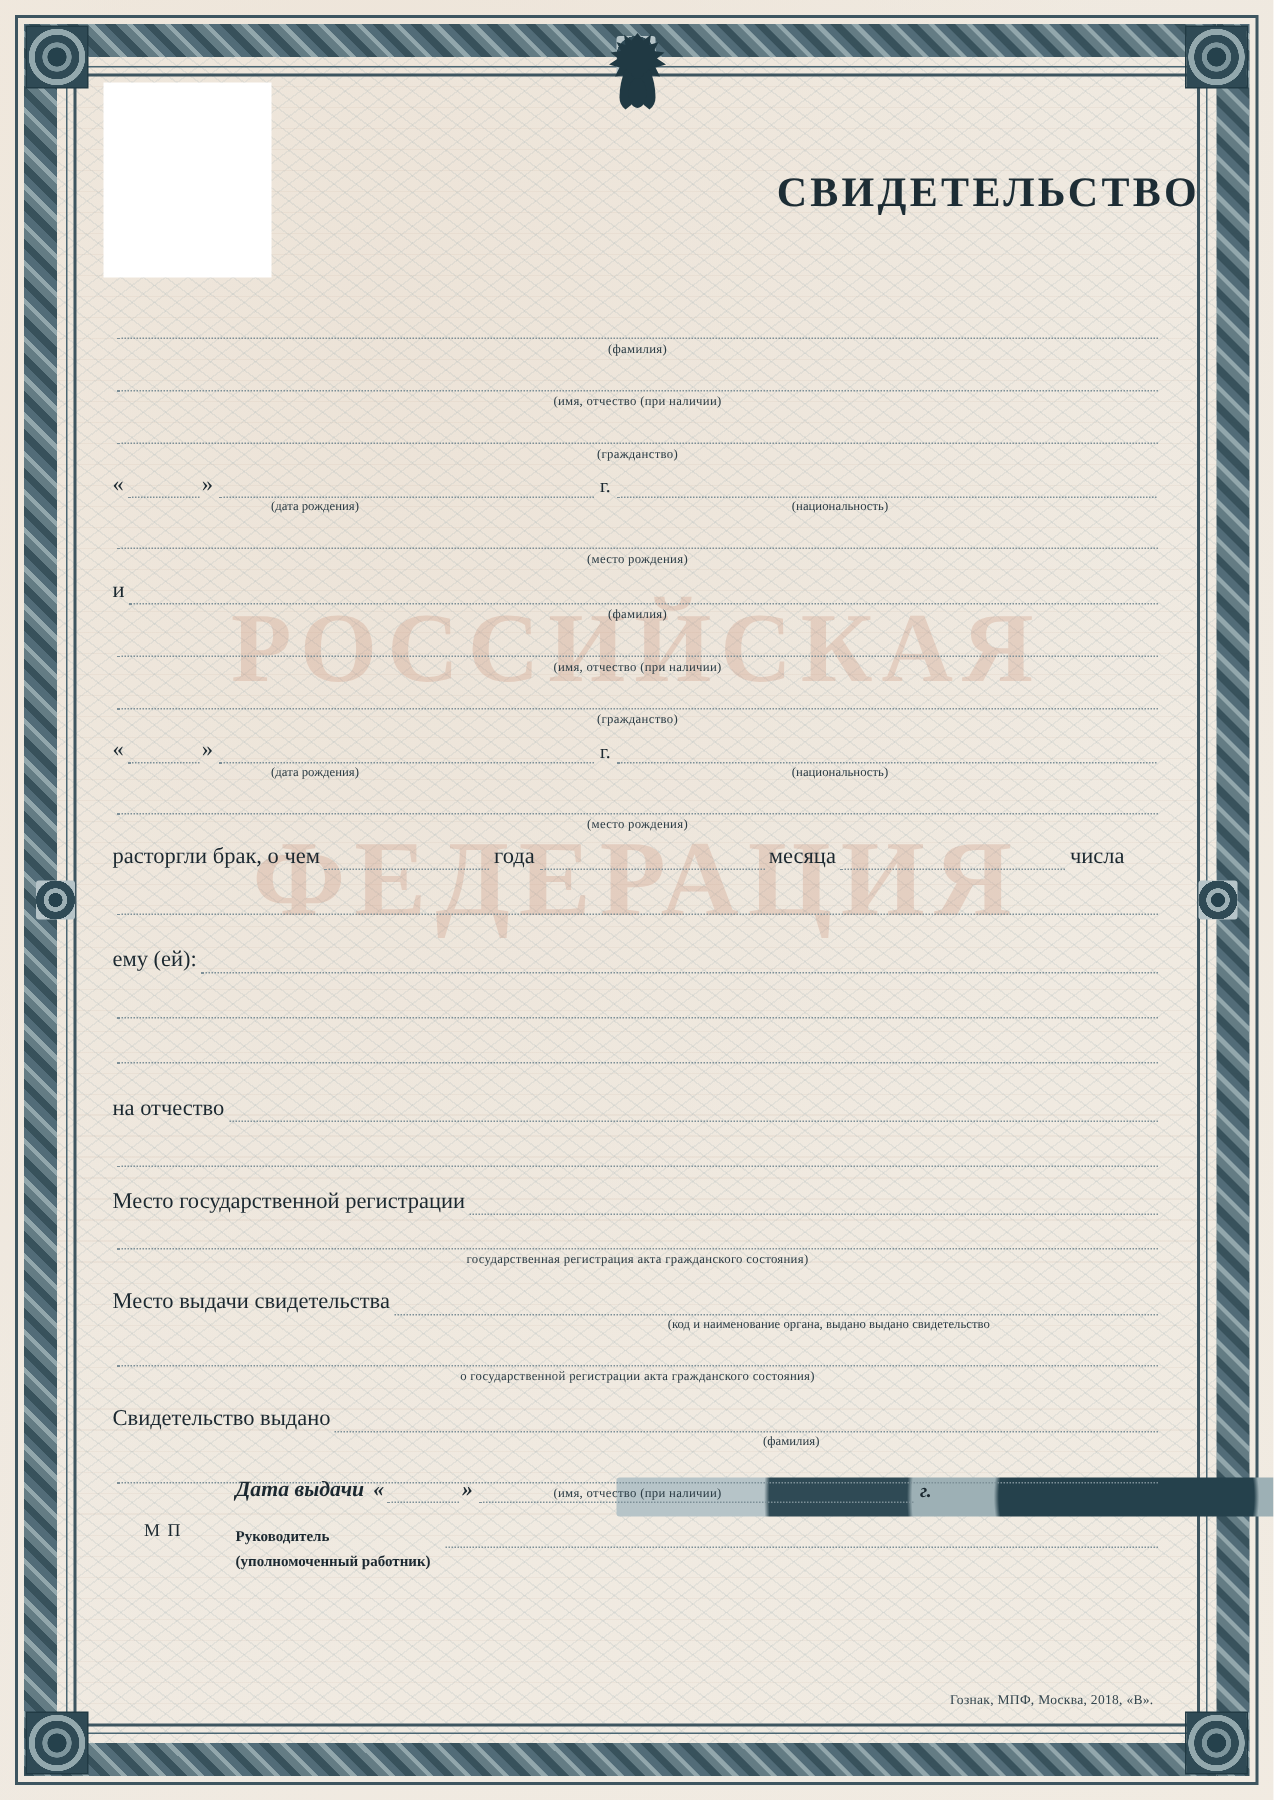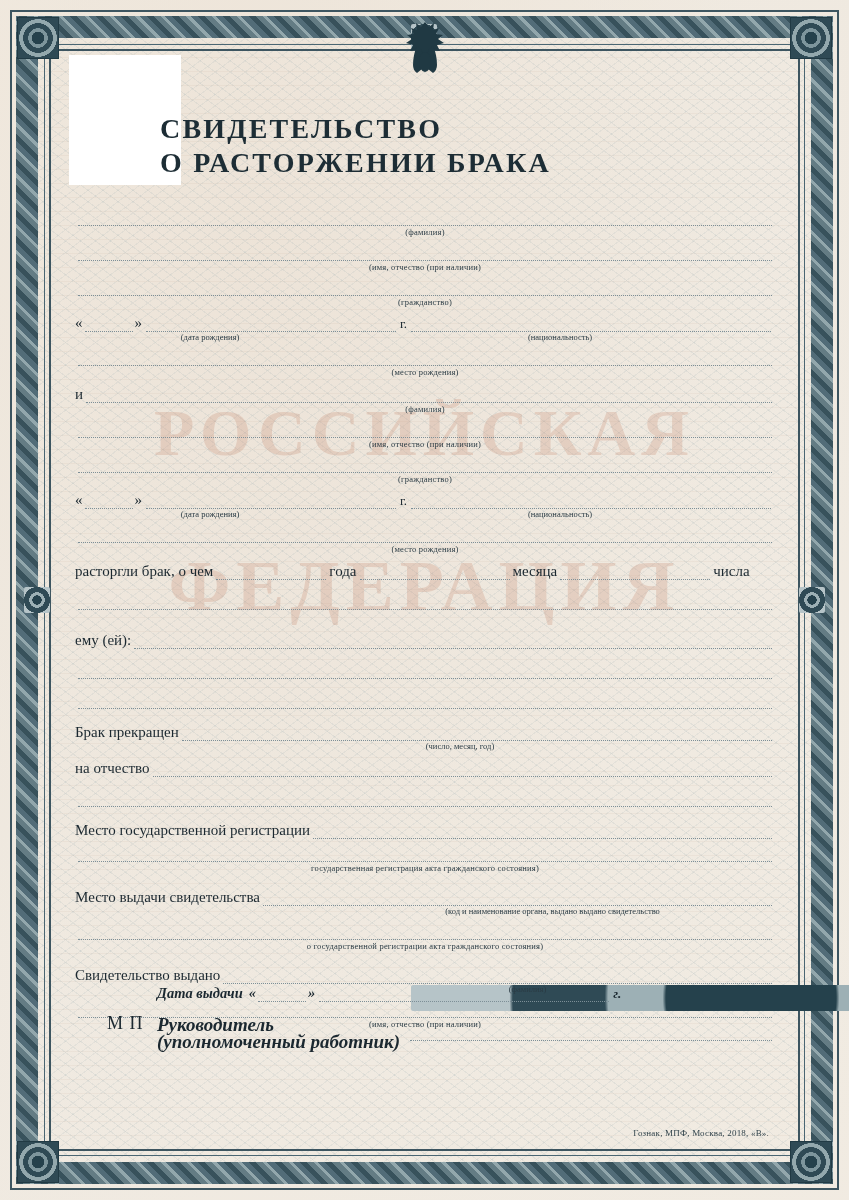--- a/index.html
+++ b/index.html
@@ -119,24 +119,24 @@
     left: 69px;
     top: 55px;
     width: 112px;
     height: 130px;
     background: #ffffff;
   }
 
   
   .title-wrap {
     position: absolute;
-    left: 160px;
+    left: 150px;
     top: 112px;
     width: 650px;
-    text-align: left;
+    text-align: right;
   }
   .title-line {
     font-family: "Liberation Serif", serif;
     font-weight: bold;
     font-size: 28px;
     letter-spacing: 2.2px;
     color: #1d2d35;
     line-height: 34px;
   }
 
@@ -207,41 +207,40 @@
   
   .bottom {
     position: absolute;
     left: 95px;
     top: 985px;
     width: 680px;
     color: #1b2830;
   }
   .mp {
     position: absolute;
-    left: 12px;
+    left: 1px;
     top: 28px;
-    font-size: 18px;
+    font-size: 12px;
     letter-spacing: 1px;
   }
   .issue-row {
     margin-left: 62px;
     display: flex;
     align-items: flex-end;
     font-style: italic;
     font-weight: bold;
     font-size: 14.5px;
   }
   .head-row {
     margin-left: 62px;
-    font-style: italic;
     font-weight: bold;
-    font-size: 19px;
+    font-size: 10px;
     line-height: 17px;
     display: flex;
-    align-items: center;
+    align-items: flex-start;
   }
   .head-label { white-space: nowrap; }
   .printer-note {
     position: absolute;
     right: 80px;
     bottom: 62px;
     font-size: 9px;
     color: #33454d;
     letter-spacing: .2px;
   }
@@ -283,21 +282,20 @@
         <path d="M38 28 q-8 6-8 14 q0 8 8 13 q4-3 4-8 q0-10-4-19z"></path>
         <ellipse cx="30" cy="44" rx="6" ry="10"></ellipse>
       </g>
     </svg>
   </div>
 
   <div class="blank-box"></div>
 
   <div class="title-wrap">
     <div class="title-line">СВИДЕТЕЛЬСТВО</div>
-    <div class="title-line">О РАСТОРЖЕНИИ БРАКА</div>
   </div>
 
   <div class="form">
 
     <div class="row">
       <div class="fill"></div>
     </div>
     <div class="caption">(фамилия)</div>
 
     <div class="gap-s"></div>
@@ -398,29 +396,20 @@
     <div class="gap-m"></div>
     <div class="row">
       <span class="fill"></span>
     </div>
     <div class="gap-m"></div>
     <div class="row">
       <span class="fill"></span>
     </div>
 
     <div class="gap-m"></div>
-    <div class="row">
-      <span class="lead">Брак прекращен</span>
-      <span class="fill"></span>
-    </div>
-    <div class="two-caps">
-      <div class="cap-cell" style="width:300px"></div>
-      <div class="cap-cell" style="width:170px">(число, месяц, год)</div>
-      <div class="cap-cell" style="flex:1"></div>
-    </div>
 
     <div class="gap-s"></div>
     <div class="row">
       <span class="lead">на отчество</span>
       <span class="fill"></span>
     </div>
 
     <div class="gap-m"></div>
     <div class="row">
       <span class="fill"></span>

